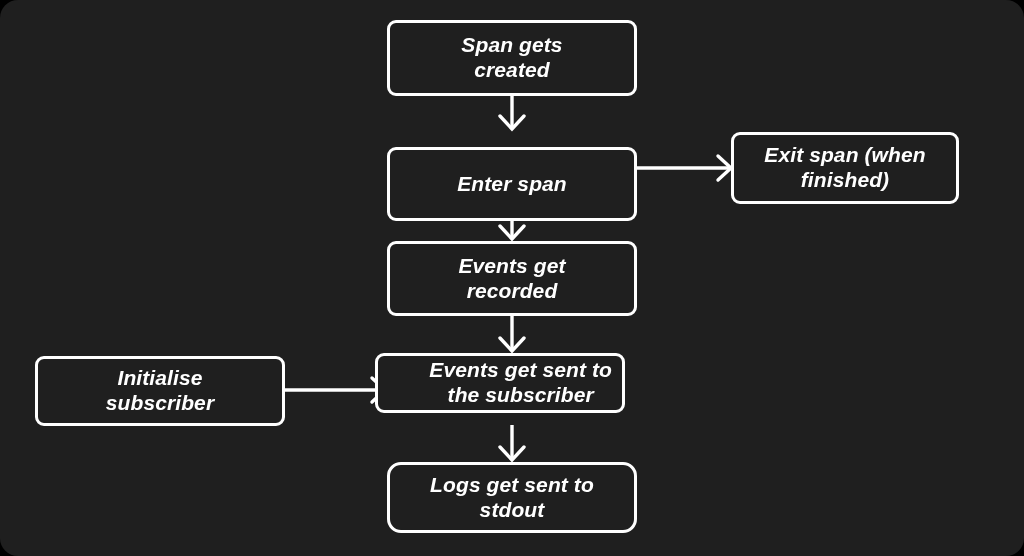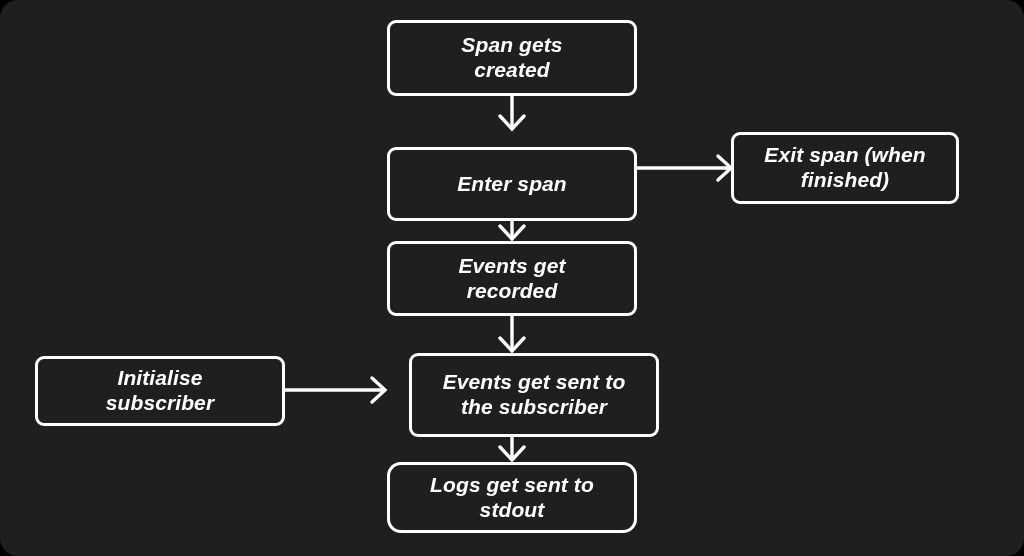--- a/index.html
+++ b/index.html
@@ -110,21 +110,21 @@
   <div class="node" style="left:35px; top:356px; width:250px; height:70px;">
     <span class="node-label">Initialise
 subscriber</span>
   </div>
 
   <div class="node" style="left:387px; top:241px; width:250px; height:75px;">
     <span class="node-label">Events get
 recorded</span>
   </div>
 
-  <div class="node" style="left:409px; top:353px; width:250px; height:84px;">
+  <div class="node" style="left:375px; top:353px; width:250px; height:60px;justify-content:flex-end;">
     <span class="node-label">Events get sent to
 the subscriber</span>
   </div>
 
   <div class="node" style="left:387px; top:462px; width:250px; height:71px;border-radius:14px;">
     <span class="node-label">Logs get sent to
 stdout</span>
   </div>
 
 </div>

